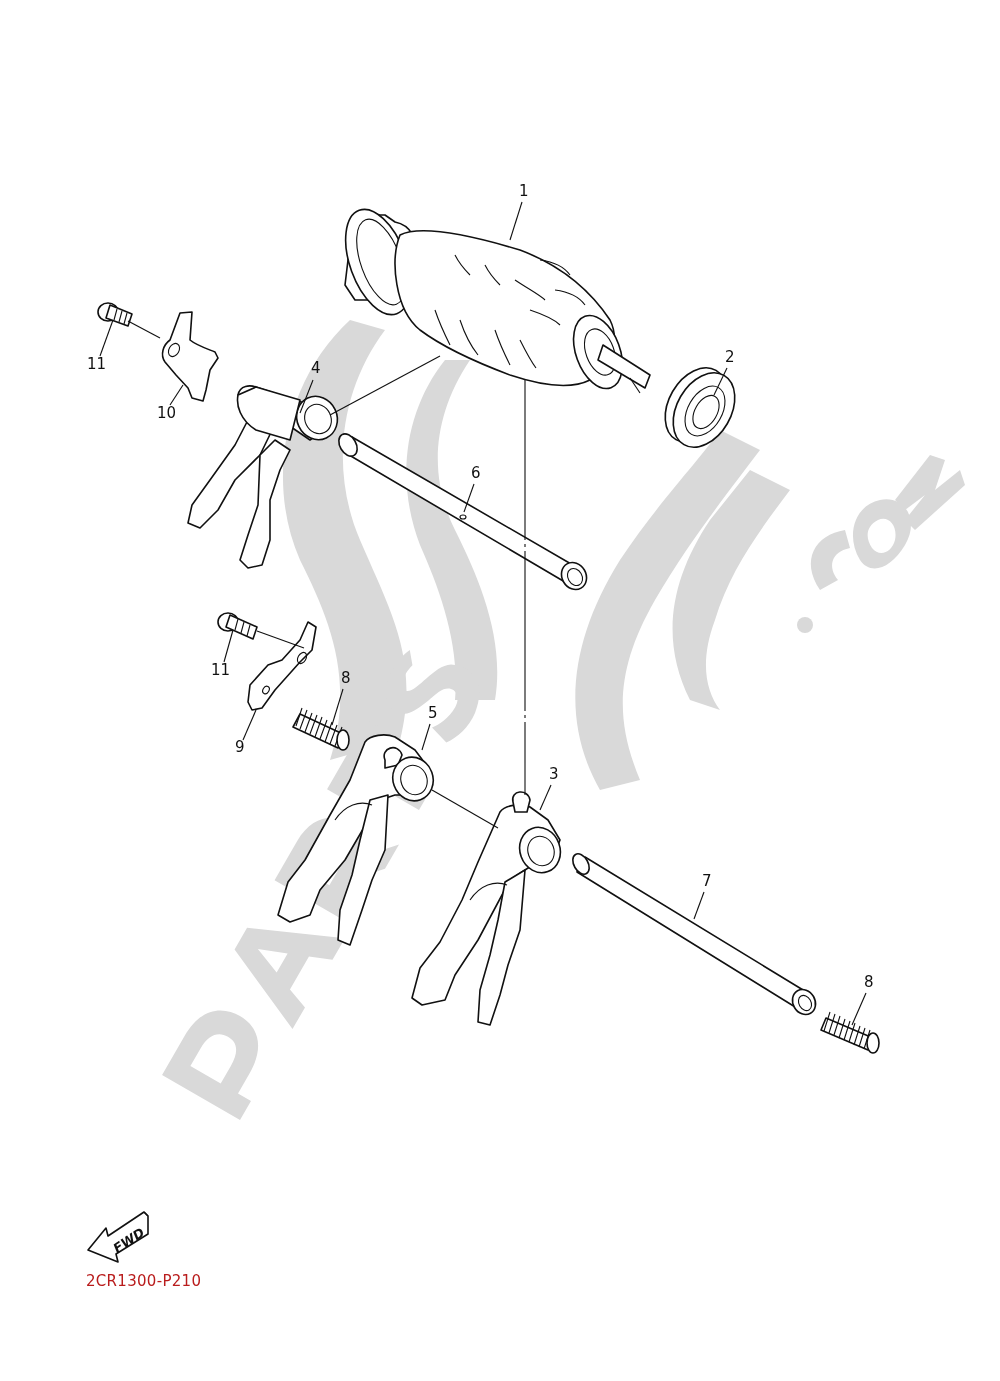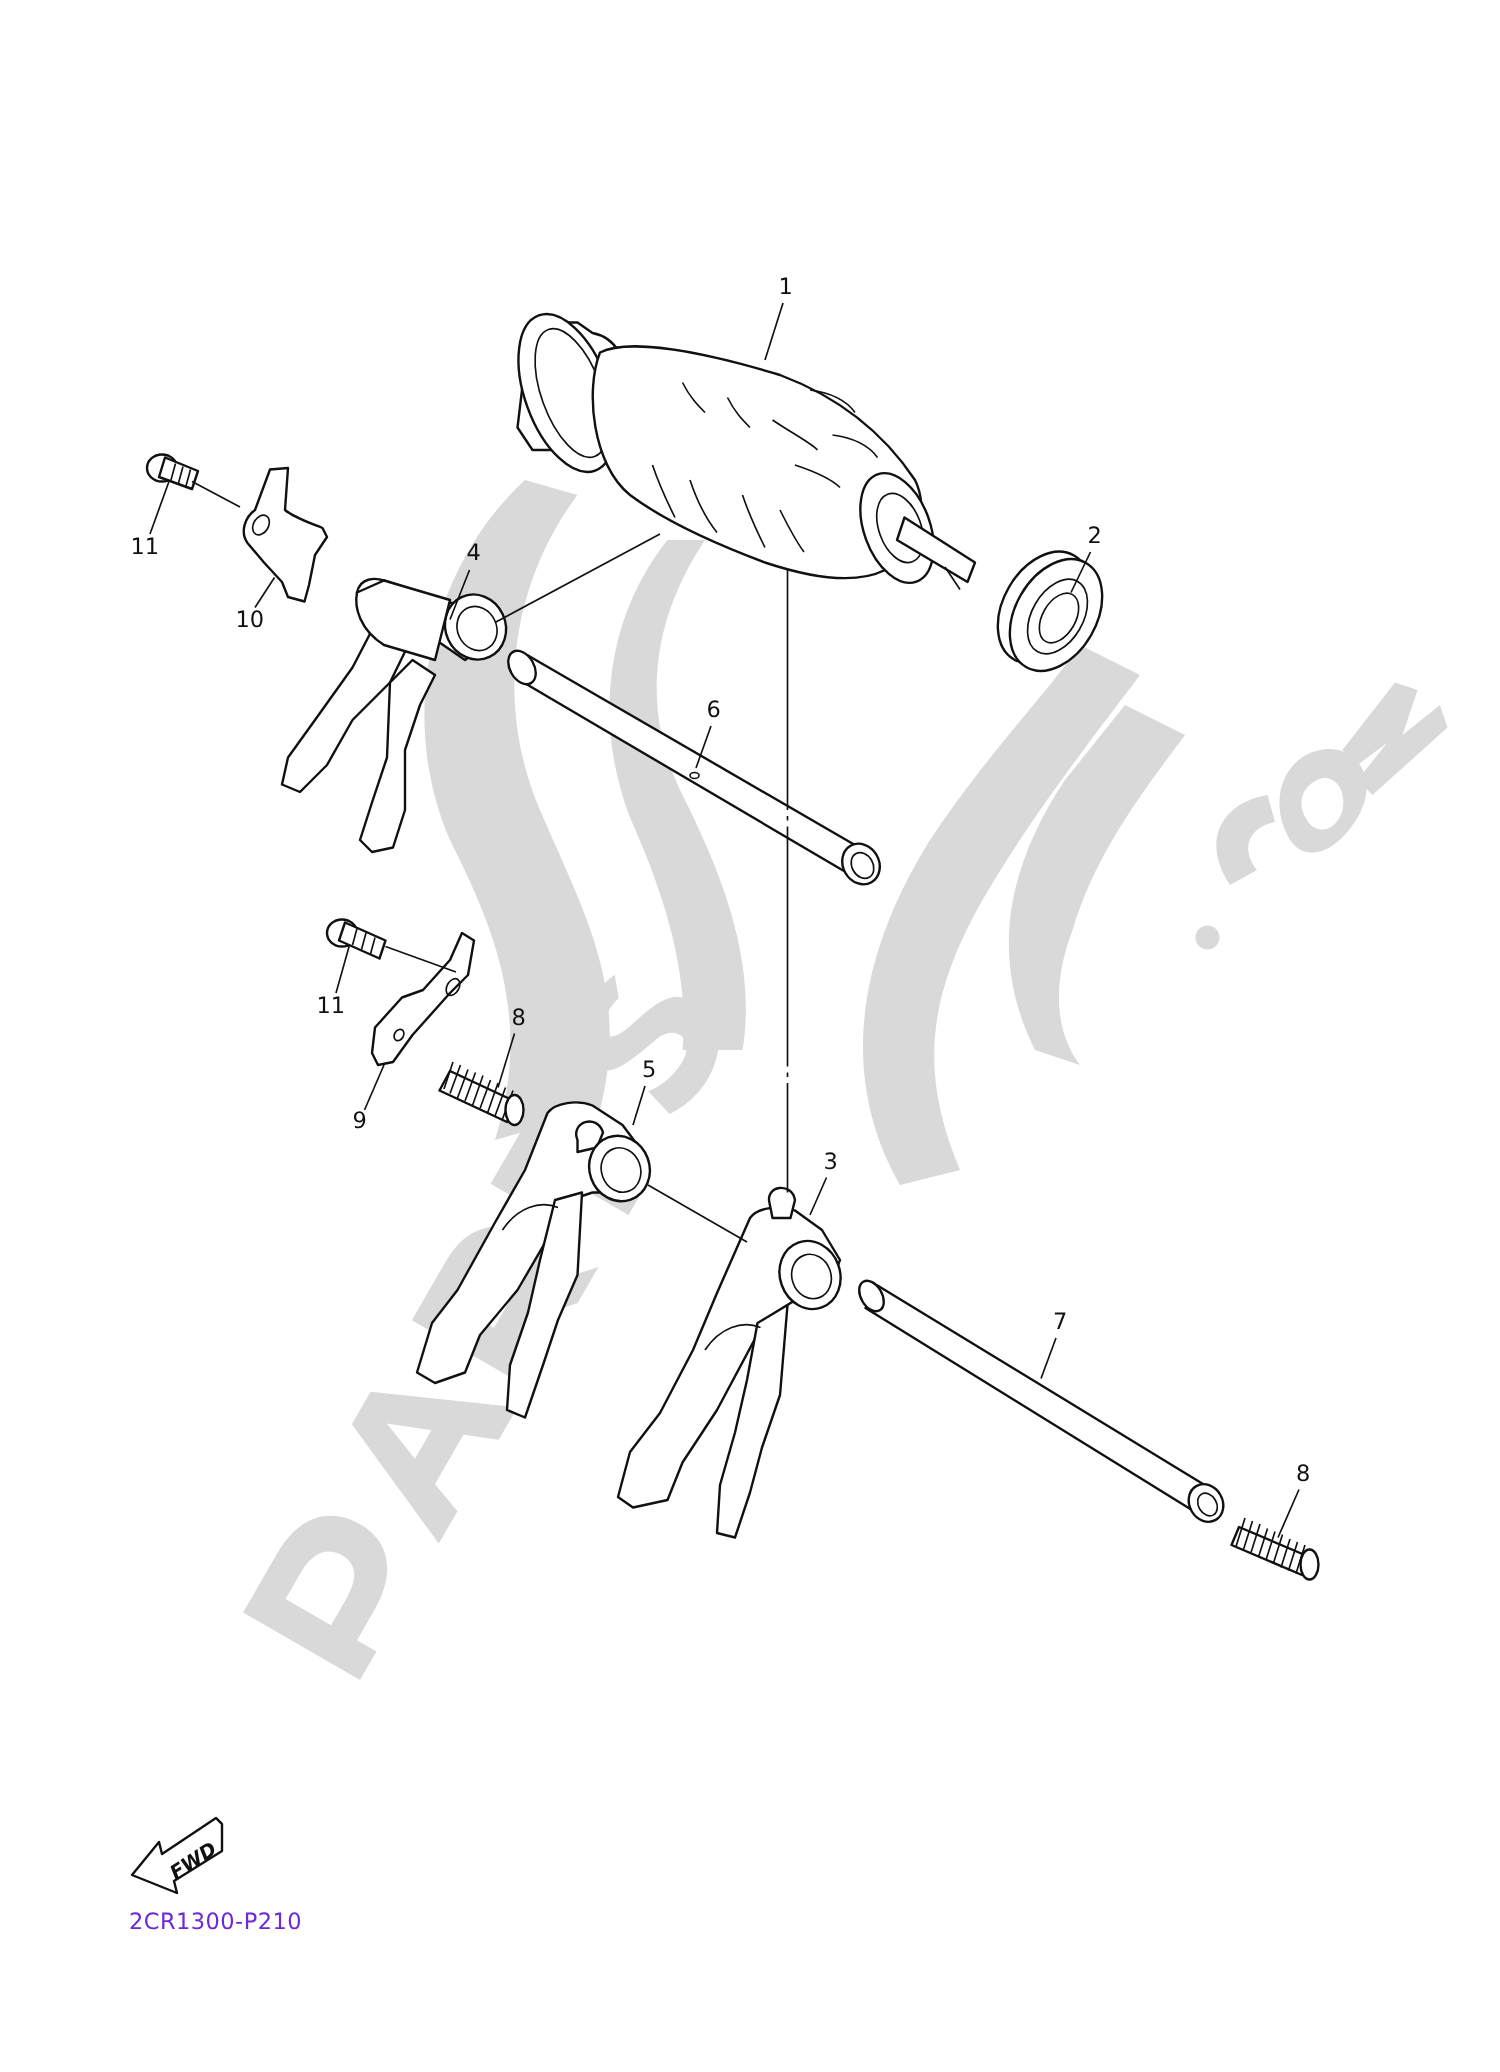--- a/index.html
+++ b/index.html
@@ -3,21 +3,21 @@
 <meta charset="utf-8">
 <style>
   html, body { margin: 0; padding: 0; background: #ffffff; }
   body { width: 1000px; height: 1381px; position: relative; overflow: hidden; font-family: "DejaVu Sans", sans-serif; }
   #diagram { position: absolute; left: 0; top: 0; width: 1000px; height: 1381px; }
   .callout { font-family: "DejaVu Sans", sans-serif; font-size: 15px; fill: #111; }
   .part { fill: #fff; stroke: #111; stroke-width: 1.6; stroke-linejoin: round; stroke-linecap: round; }
   .thin { fill: none; stroke: #111; stroke-width: 1.1; }
   .leader { stroke: #111; stroke-width: 1.1; fill: none; }
   .wm { fill: #d9d9d9; }
-  .ref-code { position: absolute; left: 86px; top: 1272px; font-family: "DejaVu Sans", sans-serif; font-size: 15px; color: #6d28d9; letter-spacing: 0.3px; }
+  .ref-code { position: absolute; left: 86px; top: 1272px; font-family: "DejaVu Sans", sans-serif; font-size: 15px; color: #b91c1c; letter-spacing: 0.3px; }
 </style>
 </head>
 <body>
 
 <svg id="diagram" viewBox="0 0 1000 1381" xmlns="http://www.w3.org/2000/svg">
 
   <g>
 
     <path class="wm" d="M385 330 C340 390 330 470 360 540 C390 610 420 660 400 740 L330 760 C355 680 330 620 300 560 C265 480 285 380 350 320 Z"></path>
     <path class="wm" d="M470 360 C430 420 430 480 455 530 C480 580 505 640 495 700 L455 700 C460 645 440 590 420 545 C395 480 405 410 445 360 Z"></path>

